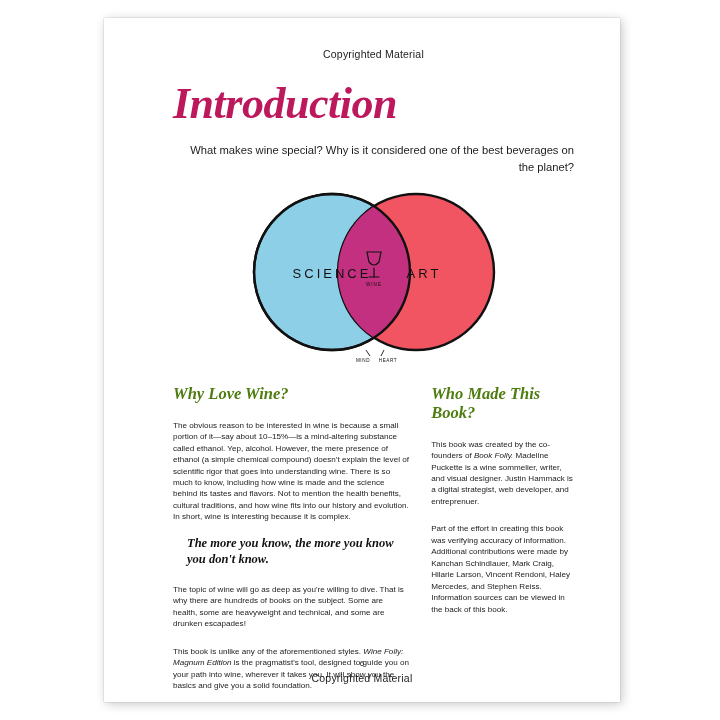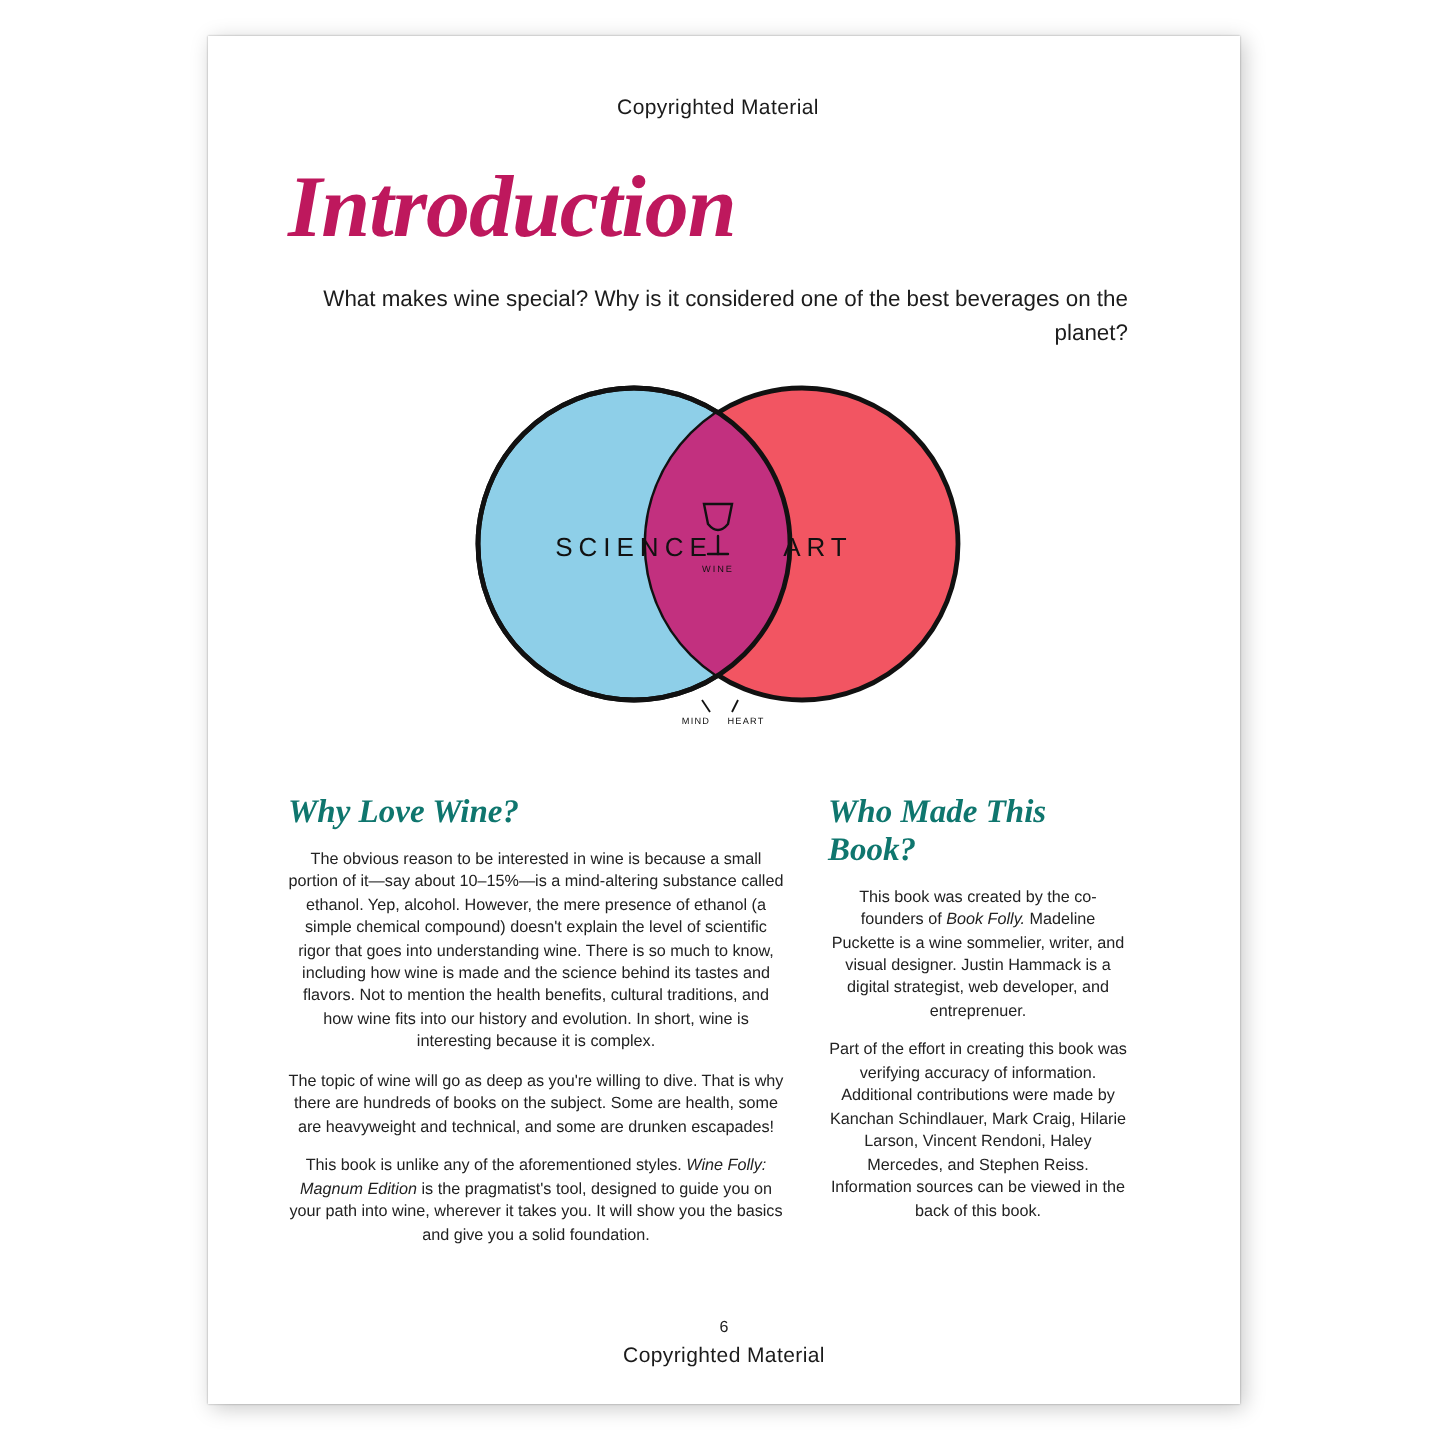--- a/index.html
+++ b/index.html
@@ -29,21 +29,21 @@
     background: #ffffff;
     box-shadow: 2px 2px 10px rgba(0,0,0,0.22), 0 0 1px rgba(0,0,0,0.35);
   }
 
   .page-inner {
     position: absolute;
     left: 0;
     top: 0;
     right: 0;
     bottom: 0;
-    padding: 30px 46px 20px 40px;
+    padding: 30px 46px 20px 69px;
     box-sizing: border-box;
   }
 
   .copyright-top {
     text-align: center;
     font-size: 10.5px;
     letter-spacing: 0.2px;
     color: #1b1b1b;
     margin-bottom: 22px;
   }
@@ -85,30 +85,30 @@
   }
   .col-left { width: 248px; }
   .col-right { width: 150px; }
 
   h2.sec-title {
     font-family: "Liberation Serif", serif;
     font-weight: bold;
     font-style: italic;
     font-size: 16.5px;
     line-height: 1.15;
-    margin: 16px 0 8px 0;
-    color: #0f766e;
+    margin: 4px 0 8px 0;
+    color: #4d7c0f;
   }
 
   .body-text {
     font-size: 8.1px;
     line-height: 1.42;
     color: #222222;
-    margin: 0 0 8px 0;
-    text-align: center;
+    margin: 16px 0 8px 0;
+    text-align: left;
   }
 
   .pullquote {
     font-family: "Liberation Serif", serif;
     font-style: italic;
     font-weight: bold;
     font-size: 12.5px;
     line-height: 1.32;
     color: #111111;
     margin: 12px 0 10px 14px;
@@ -195,20 +195,21 @@
           <text class="venn-foot" x="164" y="172" text-anchor="middle">HEART</text>
           <line x1="142" y1="160" x2="146" y2="166" stroke="#111" stroke-width="0.9"></line>
           <line x1="160" y1="160" x2="157" y2="166" stroke="#111" stroke-width="0.9"></line>
         </svg>
       </div>
 
       <div class="columns">
         <div class="col-left">
           <h2 class="sec-title">Why Love Wine?</h2>
           <p class="body-text">The obvious reason to be interested in wine is because a small portion of it—say about 10–15%—is a mind-altering substance called ethanol. Yep, alcohol. However, the mere presence of ethanol (a simple chemical compound) doesn't explain the level of scientific rigor that goes into understanding wine. There is so much to know, including how wine is made and the science behind its tastes and flavors. Not to mention the health benefits, cultural traditions, and how wine fits into our history and evolution. In short, wine is interesting because it is complex.</p>
+          <p class="pullquote">The more you know, the more you know you don't know.</p>
           <p class="body-text">The topic of wine will go as deep as you're willing to dive. That is why there are hundreds of books on the subject. Some are health, some are heavyweight and technical, and some are drunken escapades!</p>
           <p class="body-text"><span>This book is unlike any of the aforementioned styles. </span><em class="ital">Wine Folly: Magnum Edition</em><span> is the pragmatist's tool, designed to guide you on your path into wine, wherever it takes you. It will show you the basics and give you a solid foundation.</span></p>
         </div>
 
         <div class="col-right">
           <h2 class="sec-title">Who Made This Book?</h2>
           <p class="body-text"><span>This book was created by the co-founders of </span><em class="ital">Book Folly.</em><span> Madeline Puckette is a wine sommelier, writer, and visual designer. Justin Hammack is a digital strategist, web developer, and entreprenuer.</span></p>
           <p class="body-text">Part of the effort in creating this book was verifying accuracy of information. Additional contributions were made by Kanchan Schindlauer, Mark Craig, Hilarie Larson, Vincent Rendoni, Haley Mercedes, and Stephen Reiss. Information sources can be viewed in the back of this book.</p>
         </div>
       </div>

